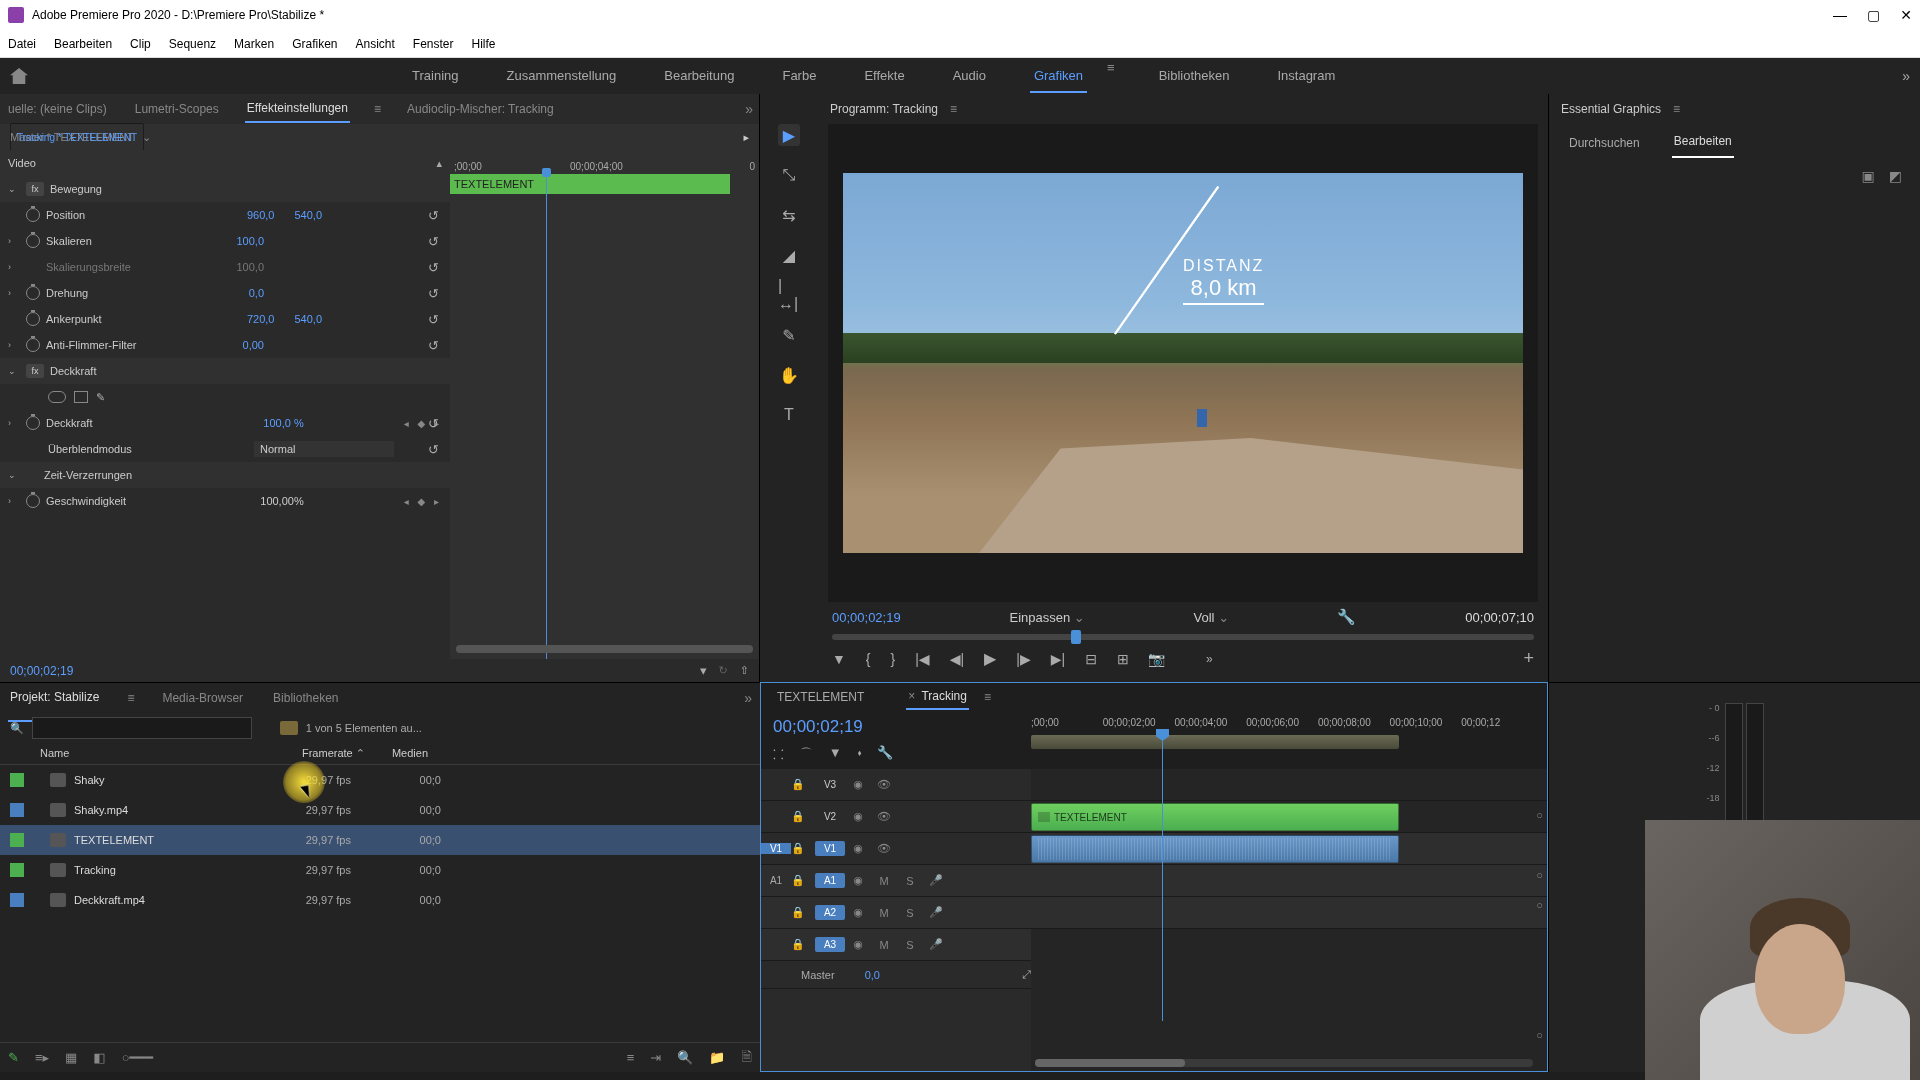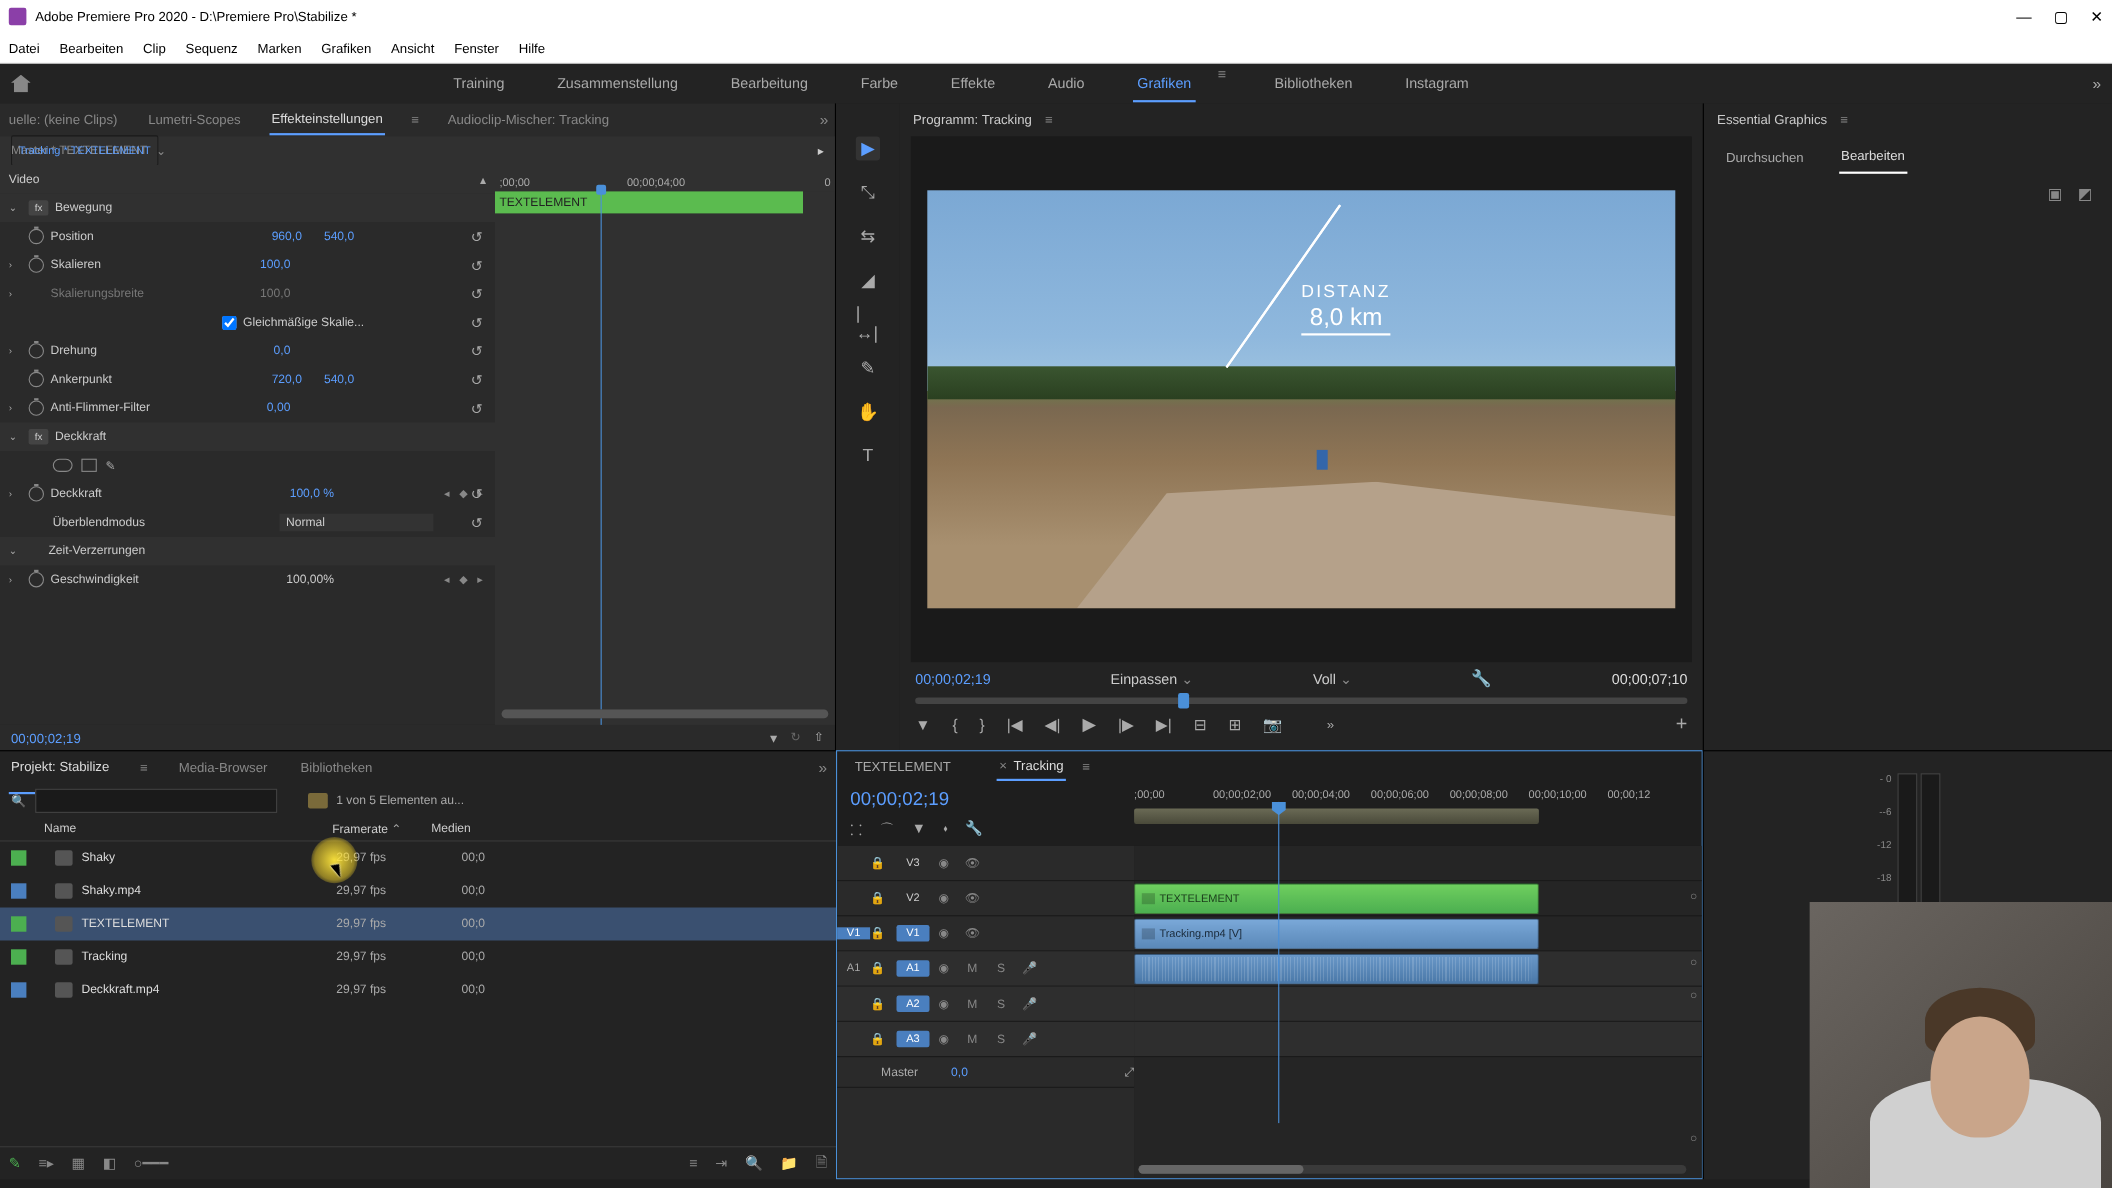--- a/index.html
+++ b/index.html
@@ -264,26 +264,20 @@
           </div>
         <div class="ec-row">
             <span class="arrow">›</span>
             <span style="width:26px"></span>
             <span class="label dim">Skalierungsbreite</span>
             <span class="val" style="color:#777">100,0</span>
             <span style="width:178px"></span>
             <span class="reset"></span>
           </div>
         <div class="ec-row">
-            <span style="width:194px"></span>
-            <input type="checkbox" checked="" style="margin-right: 6px;">
-            <span class="label">Gleichmäßige Skalie...</span>
-            <span class="reset"></span>
-          </div>
-        <div class="ec-row">
             <span class="arrow">›</span>
             <span class="stopwatch"></span>
             <span class="label">Drehung</span>
             <span class="val">0,0</span>
             <span style="width:178px"></span>
             <span class="reset"></span>
           </div>
         <div class="ec-row">
             <span class="arrow"></span>
             <span class="stopwatch"></span>
@@ -596,26 +590,20 @@
           </div>
       </div>
       <div class="tl-track-content">
         <div style="height:32px;border-bottom:1px solid #1a1a1a"></div>
         <div style="height:32px;border-bottom:1px solid #1a1a1a;position:relative">
           <div class="clip green" style="left:0;width:368px">
               <span class="cicon"></span>
               <span>TEXTELEMENT</span>
             </div>
         </div>
-        <div style="height:32px;border-bottom:1px solid #1a1a1a;position:relative">
-          <div class="clip blue" style="left:0;width:368px;top:2px">
-              <span class="cicon"></span>
-              <span>Tracking.mp4 [V]</span>
-            </div>
-        </div>
         <div style="height:32px;border-bottom:1px solid #1a1a1a;position:relative;background:#2e2e2e">
           <div class="clip audio" style="left:0;width:368px;top:2px">
               <div class="wave"></div>
             </div>
         </div>
         <div style="height:32px;border-bottom:1px solid #1a1a1a;background:#2e2e2e"></div>
         <div style="height:32px;border-bottom:1px solid #1a1a1a;background:#2e2e2e"></div>
         <div style="position:absolute;bottom:4px;left:4px;right:14px;height:8px;background:#3a3a3a;border-radius:4px">
             <div style="width:150px;height:100%;background:#666;border-radius:4px"></div>
           </div>

